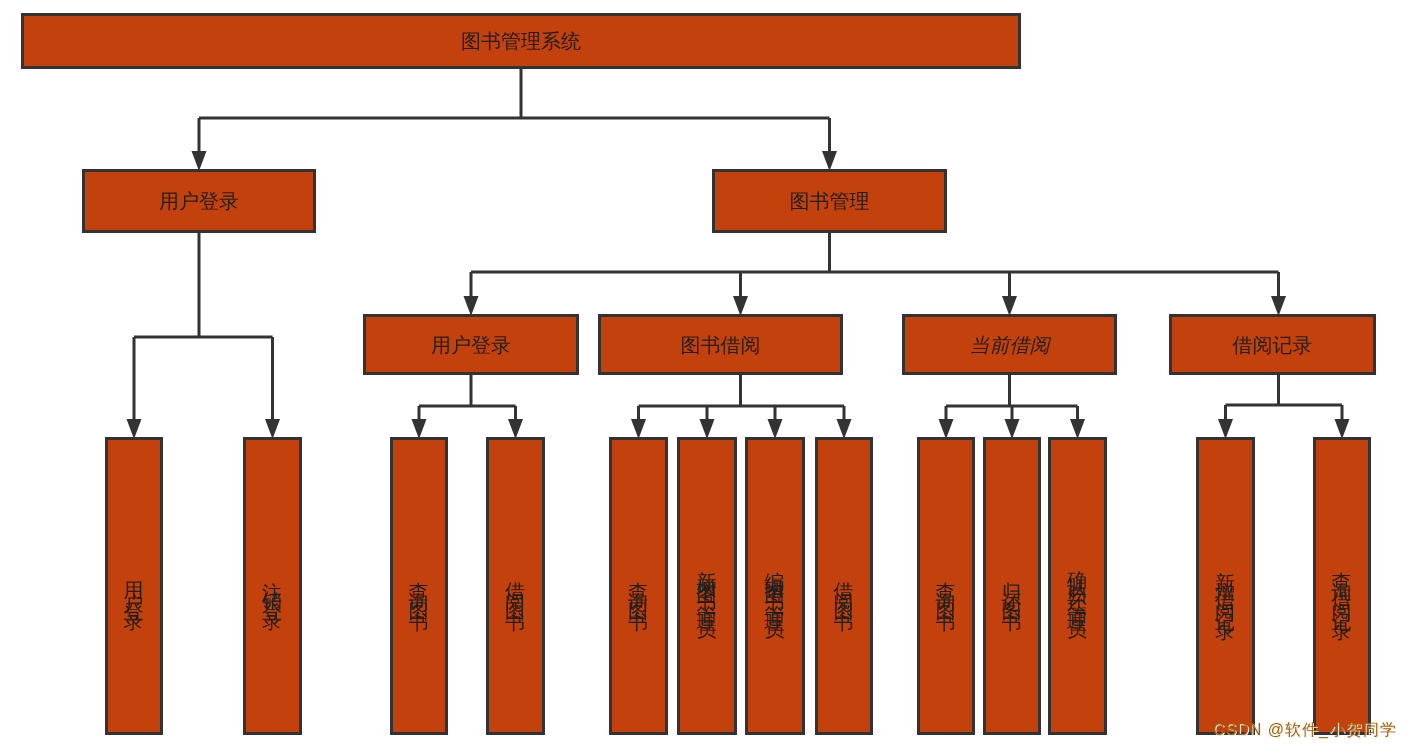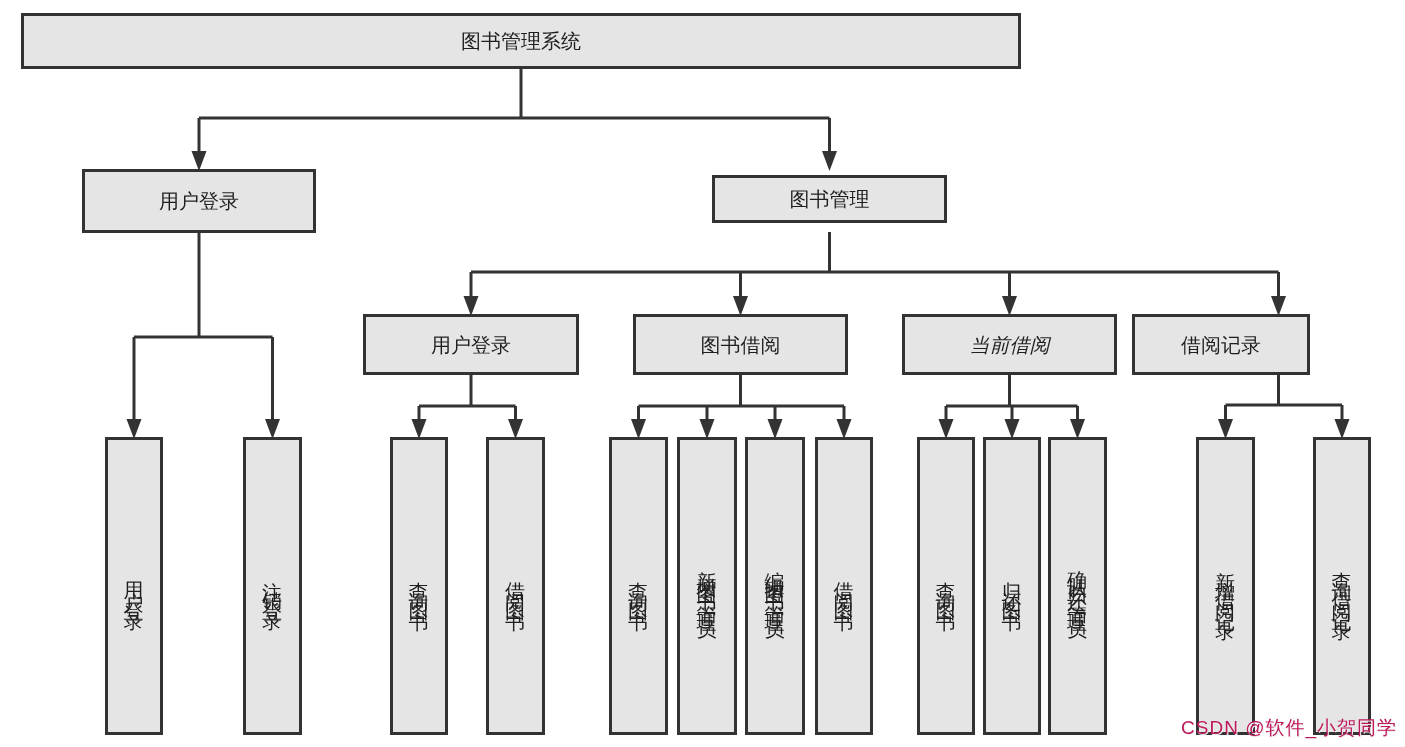--- a/index.html
+++ b/index.html
@@ -16,21 +16,21 @@
   }
   #connectors {
     position: absolute;
     left: 0; top: 0;
     width: 1405px;
     height: 747px;
   }
   .node {
     position: absolute;
     box-sizing: border-box;
-    background: #e5e5e5;
+    background: #c2410c;
     border: 3px solid #333333;
     display: flex;
     align-items: center;
     justify-content: center;
     color: #1f1f1f;
     font-size: 20px;
     line-height: 1;
     white-space: nowrap;
   }
   .node.vertical .label {
@@ -38,22 +38,22 @@
     text-orientation: mixed;
     letter-spacing: 10px;
   }
   .node.vertical .label.tight {
     letter-spacing: 7px;
   }
   .watermark {
     position: absolute;
     right: 8px;
     bottom: 6px;
-    font-size: 19px;
-    color: #be185d;
+    font-size: 16px;
+    color: #a16207;
     letter-spacing: 1px;
     white-space: nowrap;
     text-shadow: 1px 1px 0 #efefef;
   }
 </style>
 </head>
 <body>
 
 <div class="stage">
   <svg id="connectors" xmlns="http://www.w3.org/2000/svg">
@@ -110,33 +110,33 @@
       <line x1="1342" y1="405" x2="1342" y2="421" stroke="#333333" stroke-width="3"></line>
       <polygon points="1334.5,419 1349.5,419 1342,439" fill="#333333"></polygon>
     </svg>
   <div id="nodes">
       <div class="node" style="left: 21px; top: 13px; width: 1000px; height: 56px;">
         <span class="label">图书管理系统</span>
       </div>
       <div class="node" style="left: 82px; top: 169px; width: 234px; height: 64px;">
         <span class="label">用户登录</span>
       </div>
-      <div class="node" style="left: 712px; top: 175px; width: 235px; height: 48px;">
+      <div class="node" style="left: 712px; top: 169px; width: 235px; height: 64px;">
         <span class="label">图书管理</span>
       </div>
       <div class="node" style="left: 363px; top: 314px; width: 216px; height: 61px;">
         <span class="label">用户登录</span>
       </div>
-      <div class="node" style="left: 633px; top: 314px; width: 215px; height: 61px;">
+      <div class="node" style="left: 598px; top: 314px; width: 245px; height: 61px;">
         <span class="label">图书借阅</span>
       </div>
       <div class="node" style="left: 902px; top: 314px; width: 215px; height: 61px; font-style: italic;">
         <span class="label">当前借阅</span>
       </div>
-      <div class="node" style="left: 1132px; top: 314px; width: 178px; height: 61px;">
+      <div class="node" style="left: 1169px; top: 314px; width: 207px; height: 61px;">
         <span class="label">借阅记录</span>
       </div>
       <div class="node vertical" style="left: 105px; top: 437px; width: 58px; height: 298px;">
         <span class="label">用户登录</span>
       </div>
       <div class="node vertical" style="left: 243px; top: 437px; width: 59px; height: 298px;">
         <span class="label">注销登录</span>
       </div>
       <div class="node vertical" style="left: 390px; top: 437px; width: 58px; height: 298px;">
         <span class="label">查询图书</span>

